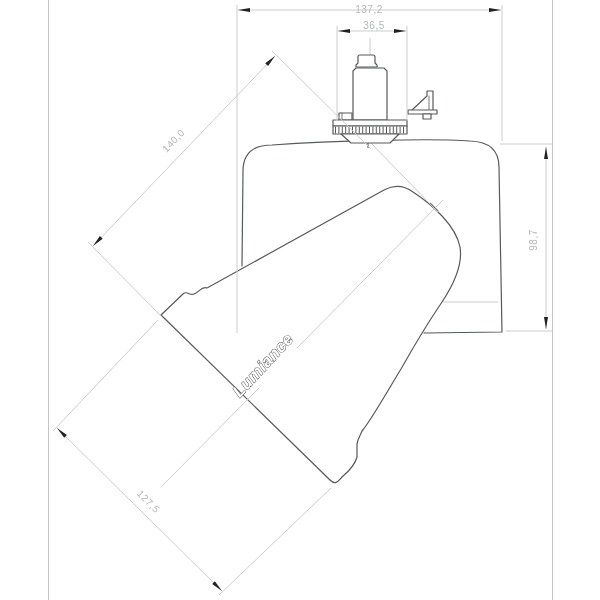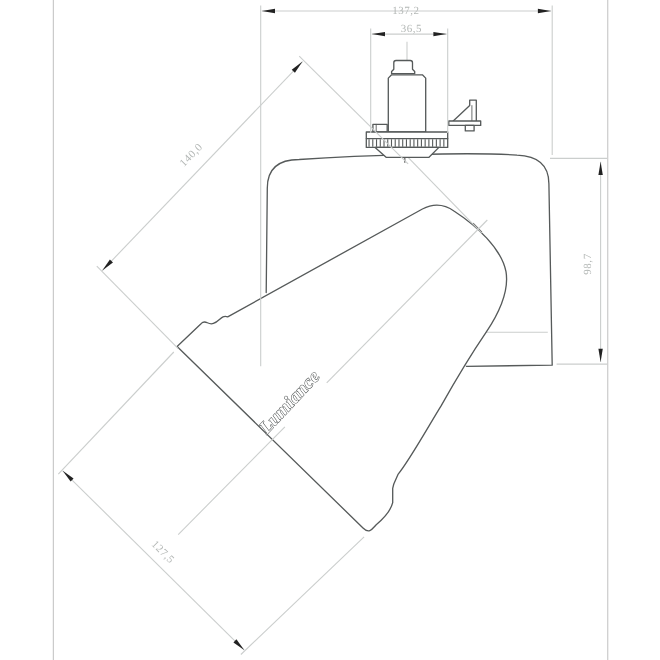--- a/index.html
+++ b/index.html
@@ -1,17 +1,17 @@
 <!DOCTYPE html>
 <html style="--background: #ffffff; --outline: #565a5a; --dimension_lines: #cbcecd; --dimension_text: #b4b8b6; --arrowheads: #222222;"><head>
 <meta charset="utf-8">
 <style>
   html,body{margin:0;padding:0;background:#fff;}
   .stage{position:relative;width:556px;height:600px;background:var(--background,#fff);overflow:hidden;
-         font-family:Liberation Serif, serif;}
+         font-family:Liberation Sans, sans-serif;}
   svg{display:block;}
   .outline{stroke:var(--outline,#565a5a);stroke-width:1.2;fill:none;stroke-linejoin:round;stroke-linecap:round;}
   .outline-fill{stroke:var(--outline,#565a5a);stroke-width:1.2;fill:#fff;stroke-linejoin:round;}
   .whitefill{fill:#fff;stroke:none;}
   .thin{stroke:var(--dimension_lines,#cbcecd);stroke-width:1;fill:none;}
   .tick{stroke:#666;stroke-width:1.2;fill:none;}
   .arrow{fill:var(--arrowheads,#222);stroke:none;}
   .dimtext{fill:var(--dimension_text,#b4b8b6);font-size:10px;letter-spacing:.5px;}
   .brandtext{fill:#fff;stroke:#474b4b;stroke-width:.9px;paint-order:stroke;
              font-style:italic;font-weight:bold;font-size:16.5px;letter-spacing:.4px;}

